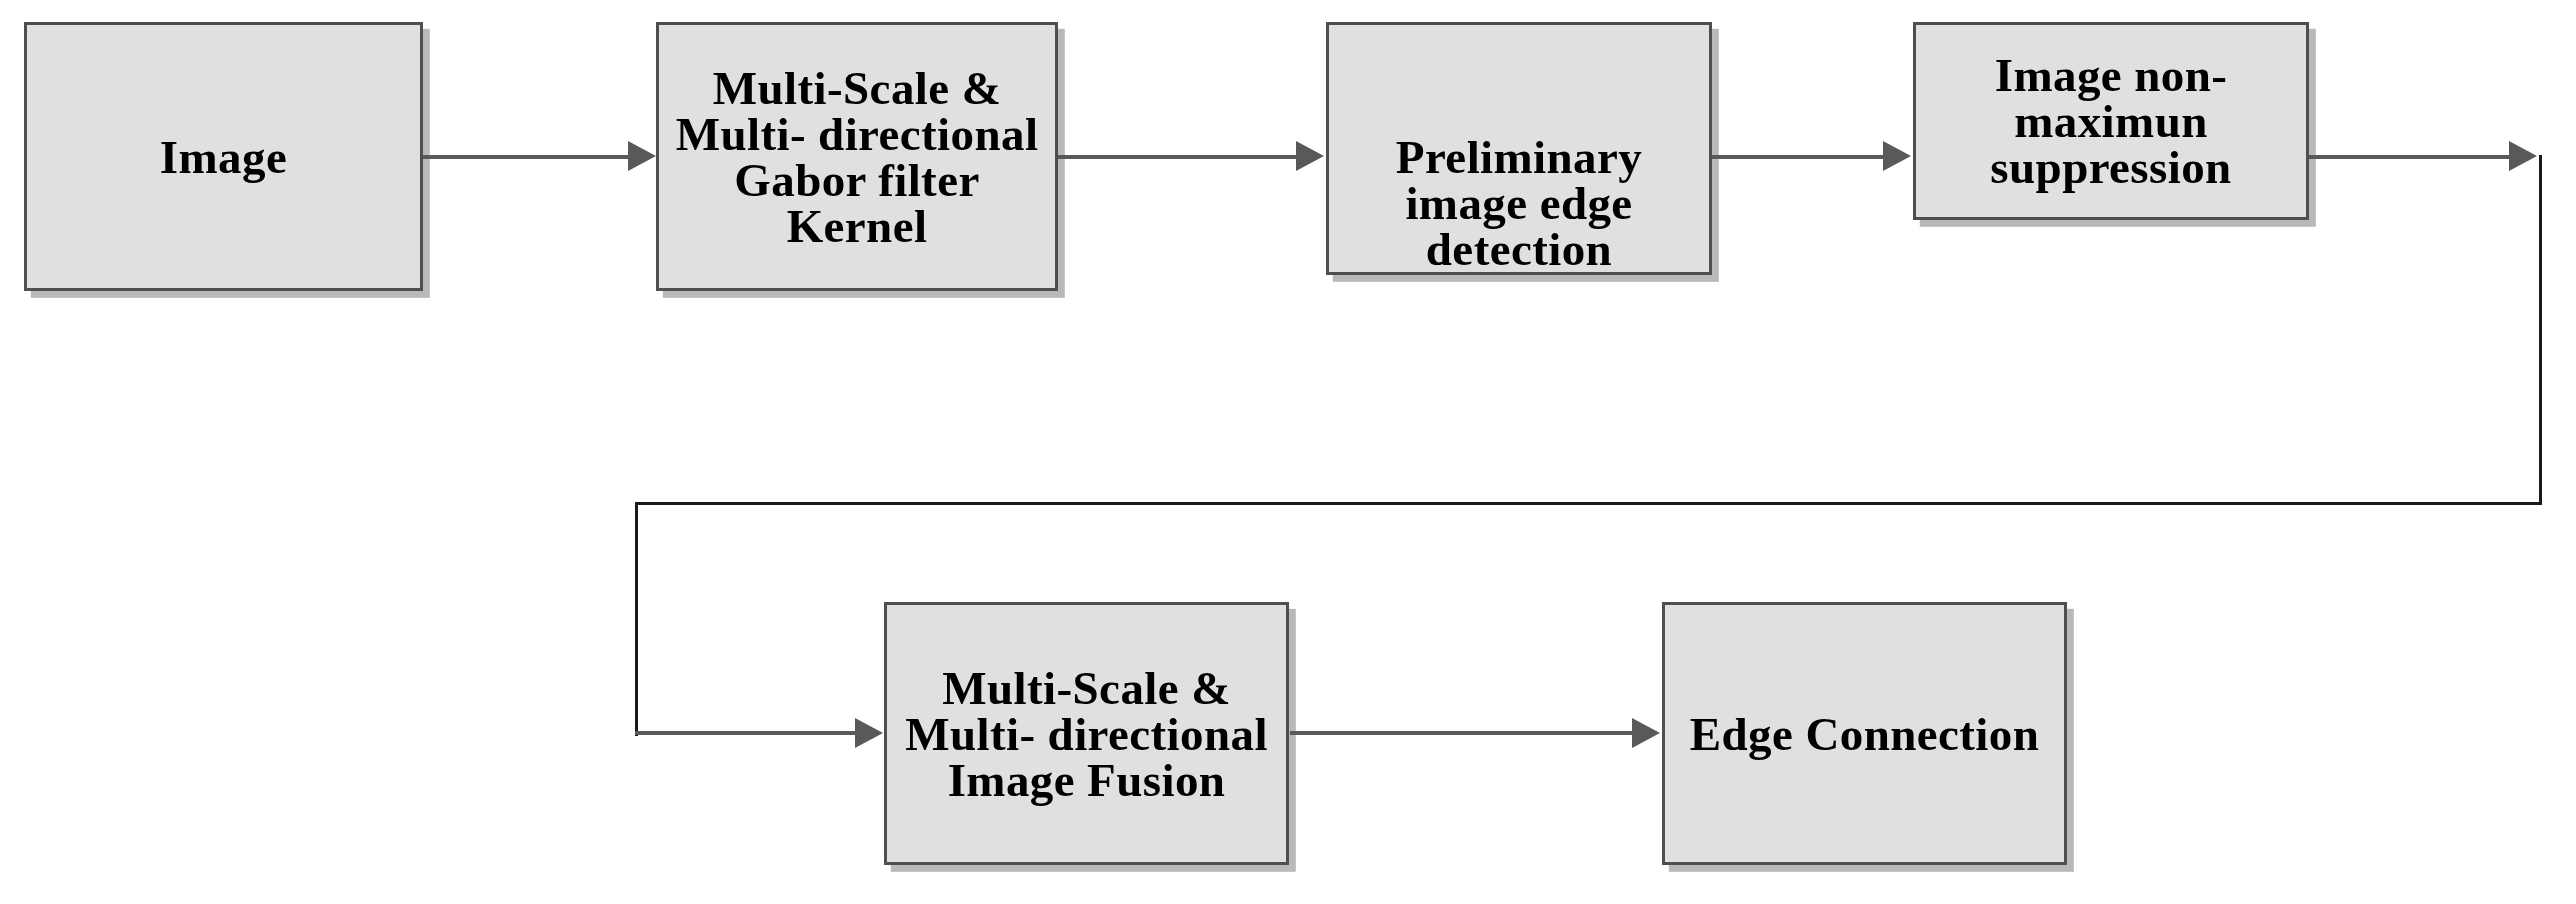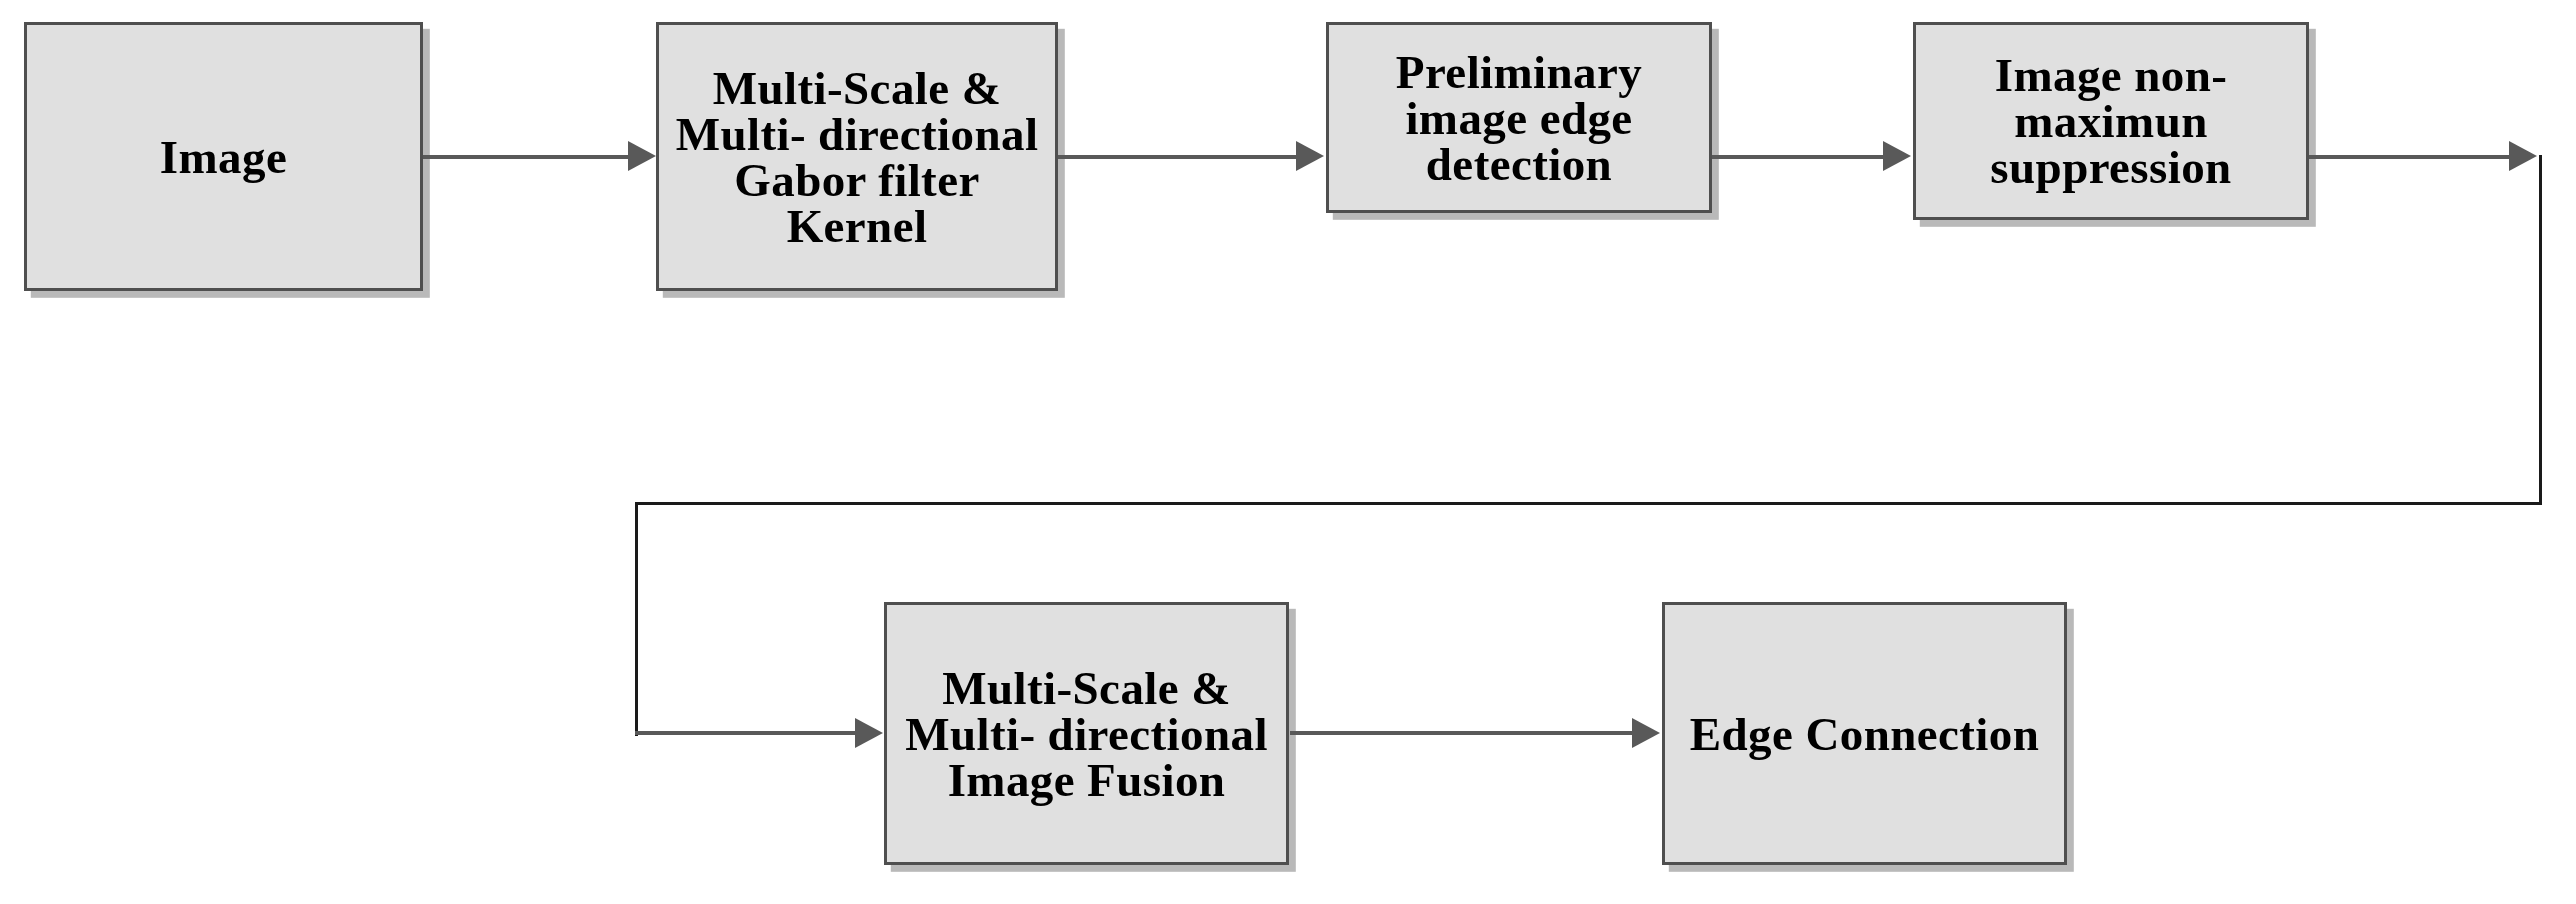--- a/index.html
+++ b/index.html
@@ -9,21 +9,21 @@
   
   .box{position:absolute;box-sizing:border-box;
        background:#e0e0e0;border:3.4px solid #4f4f4f;
        box-shadow:6.8px 6.8px 0 #b9b9b9;
        display:flex;align-items:center;justify-content:center;text-align:center;}
   .box-label{font-weight:700;font-size:47px;line-height:46px;color:#000000;
              white-space:pre-line;letter-spacing:0.4px;}
 
   .b1{left:24px;  top:22px;  width:399px;height:269px;}
   .b2{left:656px; top:22px;  width:402px;height:269px;}
-  .b3{left:1326px;top:22px;  width:386px;height:191px;}
+  .b3{left:1326px;top:22px;  width:386px;height:253px;align-items:flex-end;}
   .b4{left:1913px;top:22px;  width:396px;height:198px;}
   .b5{left:884px;top:602px; width:405px;height:263px;}
   .b6{left:1662px;top:602px; width:405px;height:263px;}
 
   
   .ln{position:absolute;background:#595959;}
   .ln-a1{left:423px; top:155px;width:207px;height:4.2px;}
   .ln-a2{left:1058px;top:155px;width:241px;height:4.2px;}
   .ln-a3{left:1712px;top:155px;width:173px;height:4.2px;}
   .ln-a4{left:2309px;top:155px;width:203px;height:4.2px;}

